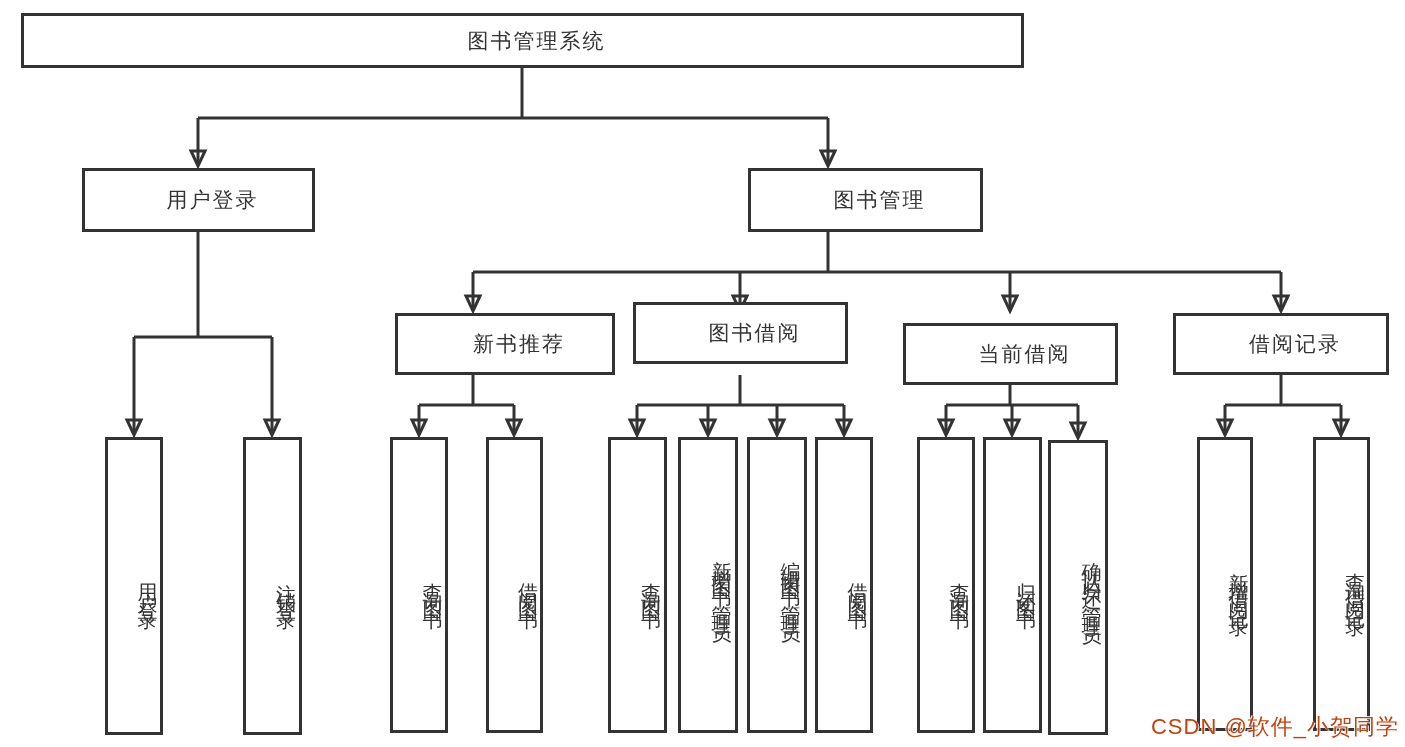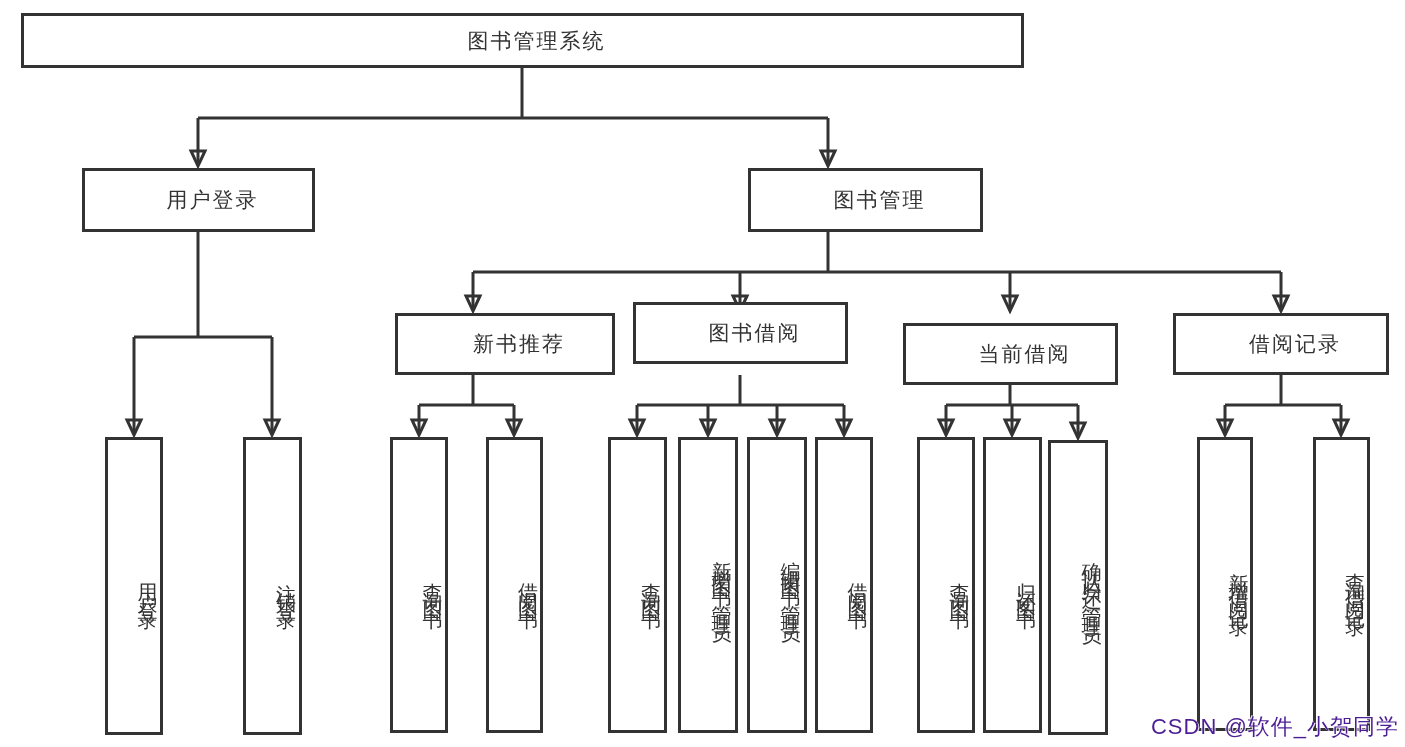--- a/index.html
+++ b/index.html
@@ -34,21 +34,21 @@
     position:absolute;left:0;top:0;
     pointer-events:none;
   }
   #connectors path, #connectors line{
     stroke:#333;stroke-width:3;fill:none;
   }
   #watermark{
     position:absolute;
     top:712px;right:6px;
     font-size:22px;
-    color:#4c1d95;
+    color:#c2410c;
     letter-spacing:1px;
     text-shadow:1px 1px 0 rgba(255,255,255,.85), -1px -1px 0 rgba(255,255,255,.85);
     z-index:10;
     white-space:nowrap;
   }
 </style>
 </head>
 <body>
 
 <div id="canvas">

